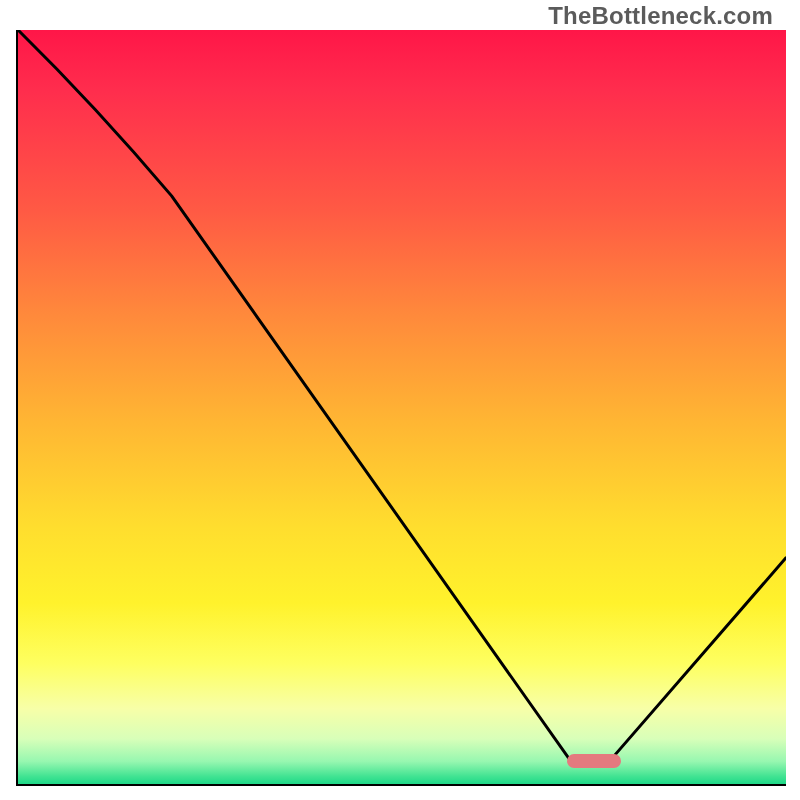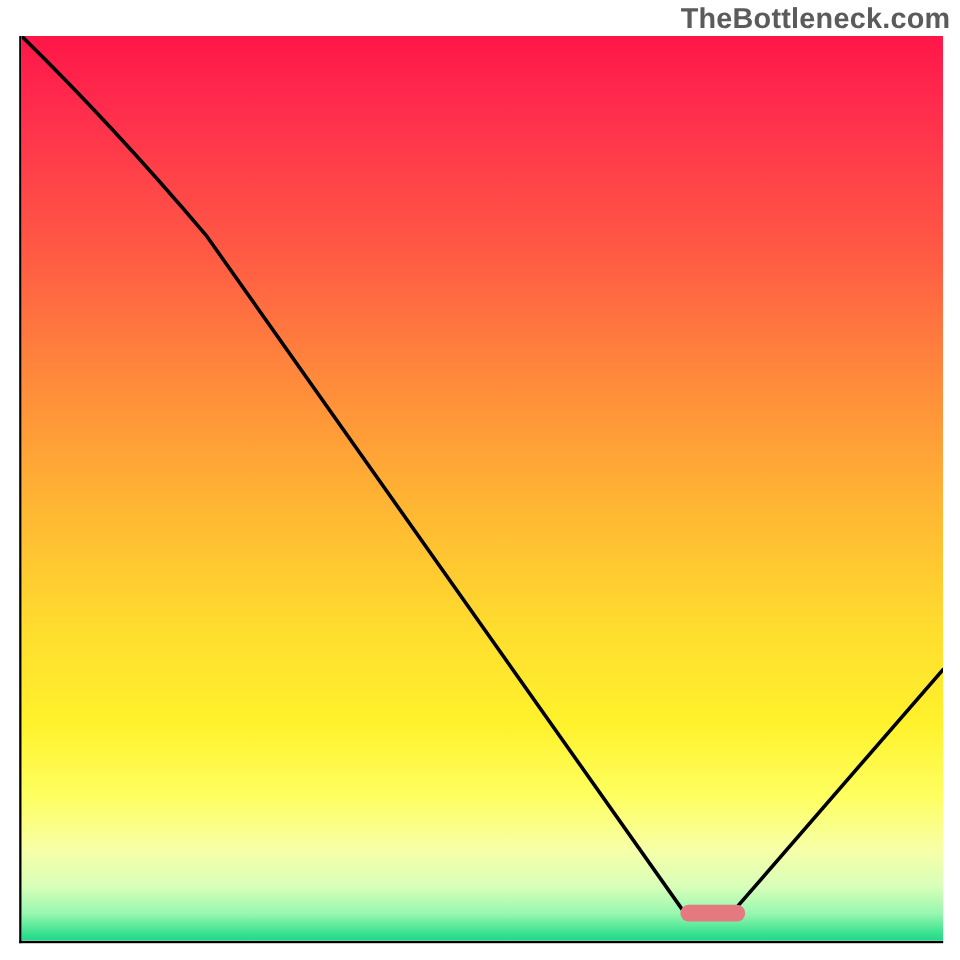--- a/index.html
+++ b/index.html
@@ -12,21 +12,21 @@
     overflow: hidden;
   }
   .wrap {
     position: relative;
     width: 800px;
     height: 800px;
   }
   .watermark {
     position: absolute;
     top: 2px;
-    right: 8px;
+    right: 27px;
     font-size: 24px;
     font-weight: 600;
     color: #5b5b5b;
     letter-spacing: 0.2px;
   }
   .plot-area {
     position: absolute;
     left: 16px;
     top: 30px;
     width: 768px;

